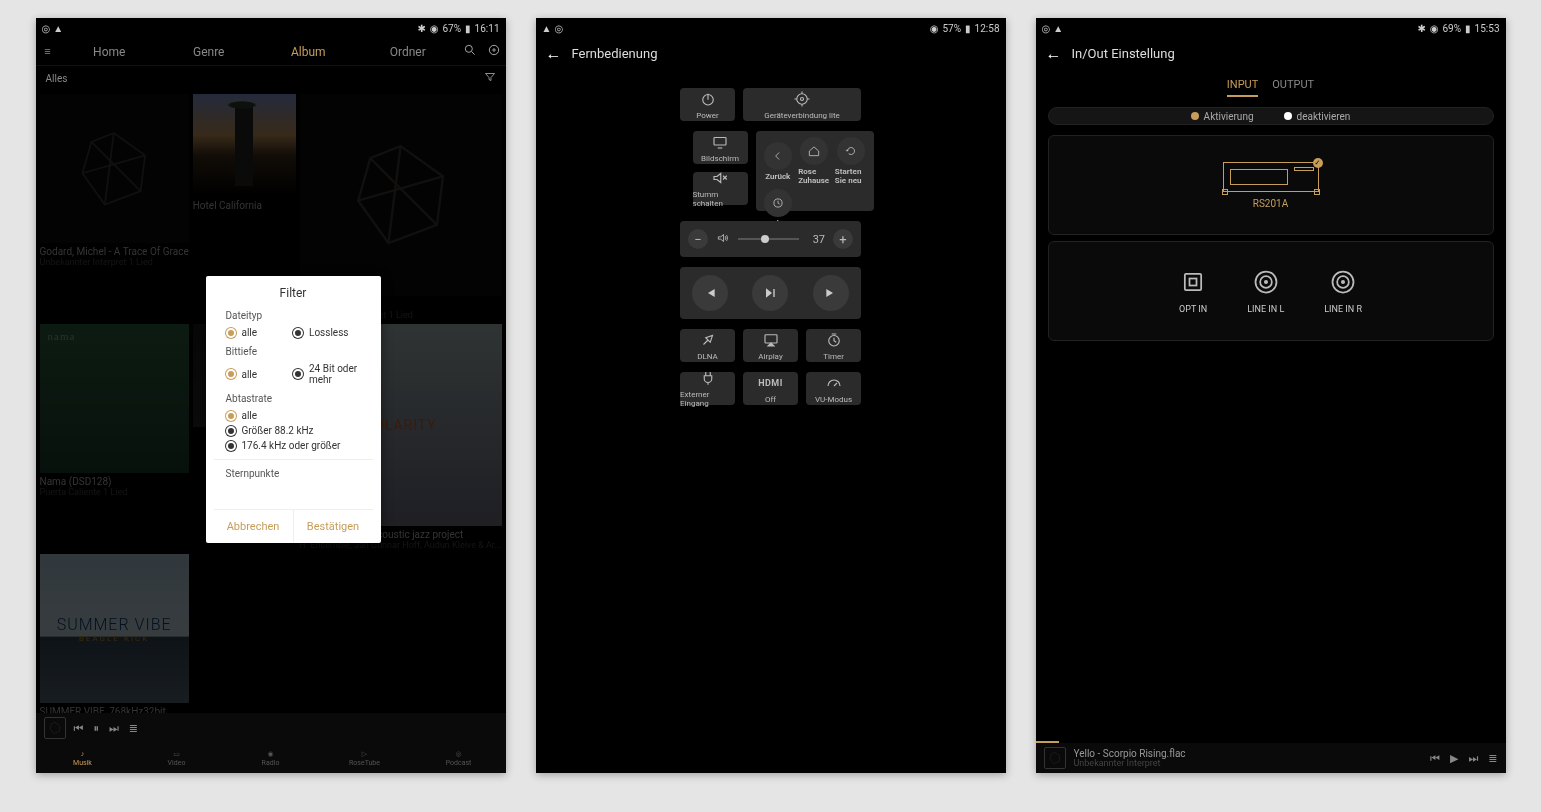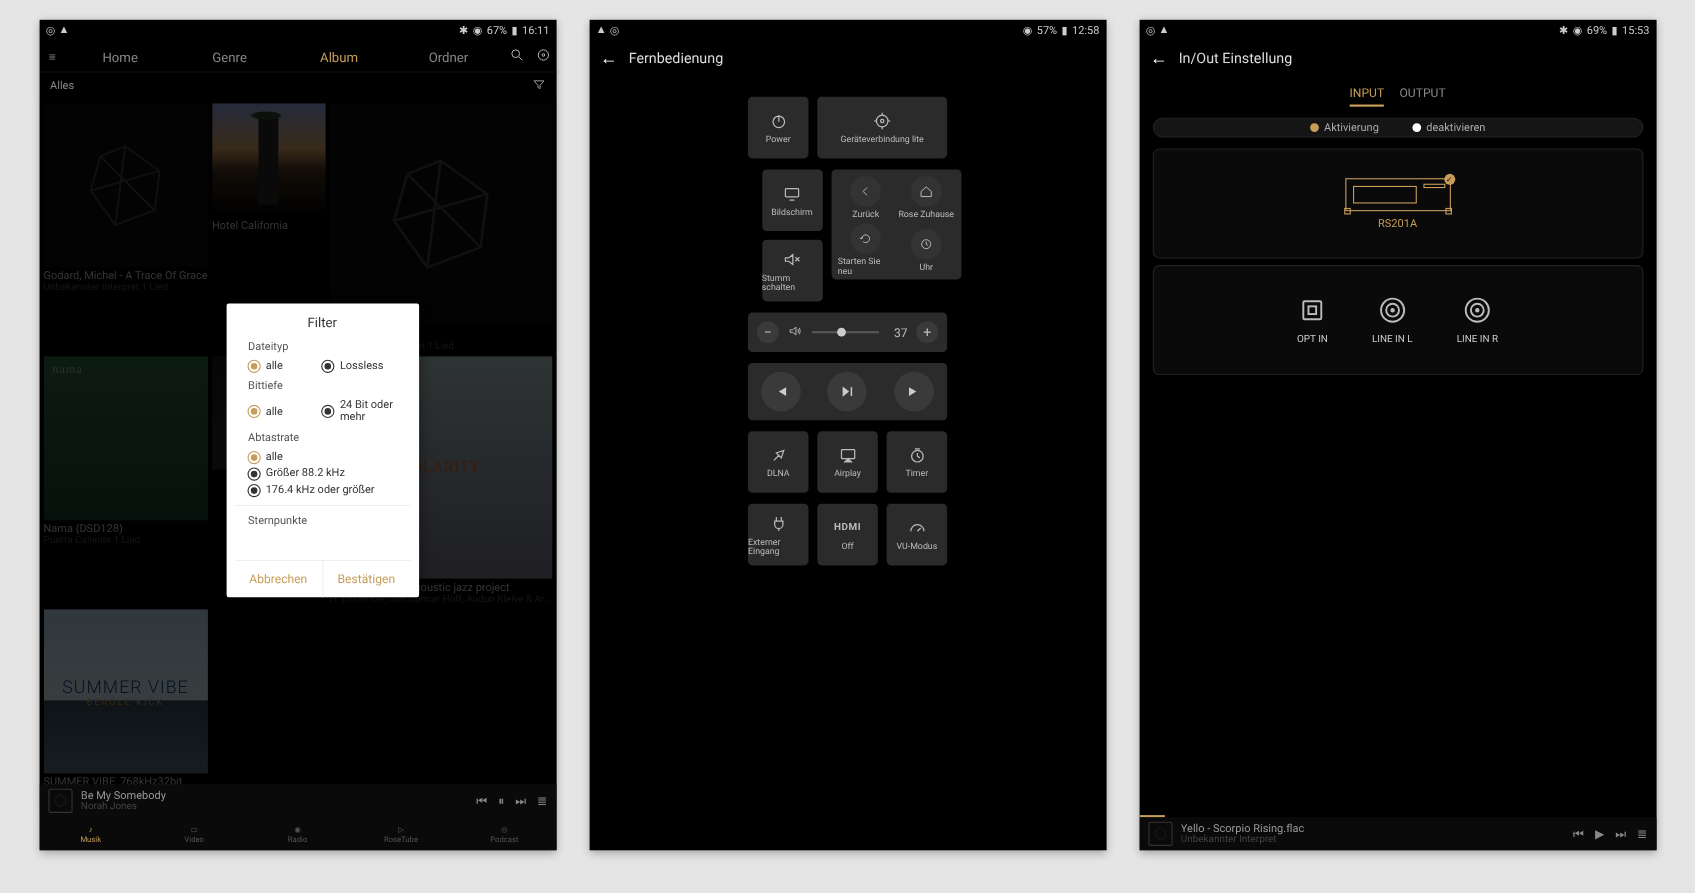--- a/index.html
+++ b/index.html
@@ -147,34 +147,34 @@
     position:absolute;left:0;right:0;bottom:0;height:30px;
     display:flex;background:#0a0a0a;
   }
   .btmnav .bitem{flex:1;display:flex;flex-direction:column;align-items:center;justify-content:center;color:#555;font-size:7px;gap:1px;}
   .btmnav .bitem.active{color:var(--accent);}
 
   
   .p2 .remote{padding:20px 140px;display:flex;flex-direction:column;gap:10px;align-items:center;}
   .p2 .row{display:flex;gap:8px;}
   .p2 .tile{
-    width:55px;height:56px;background:var(--tile);border-radius:4px;
+    width:55px;height:33px;background:var(--tile);border-radius:4px;
     display:flex;flex-direction:column;align-items:center;justify-content:center;gap:3px;
     color:#bbb;font-size:8px;
   }
   .p2 .tile.wide{width:118px;}
   .p2 .tile .ico{width:18px;height:18px;display:flex;align-items:center;justify-content:center;}
   .p2 .circle{
     width:28px;height:28px;border-radius:50%;background:#333;
     display:flex;align-items:center;justify-content:center;
   }
   .p2 .quad{
-    width:118px;height:100px;background:var(--tile);border-radius:4px;
-    display:grid;grid-template-columns:1fr 1fr;grid-template-rows:1fr 1fr;
-    place-items:center;padding:6px;gap:4px;
+    width:118px;height:80px;background:var(--tile);border-radius:4px;
+    display:grid;grid-template-columns:1fr 1fr 1fr;grid-template-rows:1fr 1fr;
+    place-items:center;padding:6px;gap:4px;font-weight:bold;
   }
   .p2 .quad .q{display:flex;flex-direction:column;align-items:center;gap:2px;font-size:8px;color:#bbb;}
   .p2 .vol{
     width:181px;height:36px;background:var(--tile);border-radius:4px;
     display:flex;align-items:center;padding:0 8px;gap:8px;color:#bbb;
   }
   .p2 .vol .vbtn{width:20px;height:20px;border-radius:50%;background:#3a3a3a;display:flex;align-items:center;justify-content:center;font-size:13px;}
   .p2 .vol .track{flex:1;height:2px;background:#555;position:relative;}
   .p2 .vol .thumb{position:absolute;width:8px;height:8px;border-radius:50%;background:#ccc;top:-3px;}
   .p2 .vol .num{font-size:11px;min-width:18px;text-align:right;}
@@ -377,24 +377,20 @@
       <div class="btn">Bestätigen</div>
     </div>
   </div>
 
   <div class="nowplay">
     <div class="npicon">
       <svg viewBox="0 0 100 100">
           <polygon points="50,10 85,35 80,75 40,90 15,55 25,20"></polygon>
         </svg>
     </div>
-    <div class="info">
-      <div class="t1">Be My Somebody</div>
-      <div class="t2">Norah Jones</div>
-    </div>
     <div class="ctrls">
       <span>⏮</span>
       <span>⏸</span>
       <span>⏭</span>
       <span>≣</span>
     </div>
   </div>
 
   <div class="btmnav">
     <div class="bitem active">

